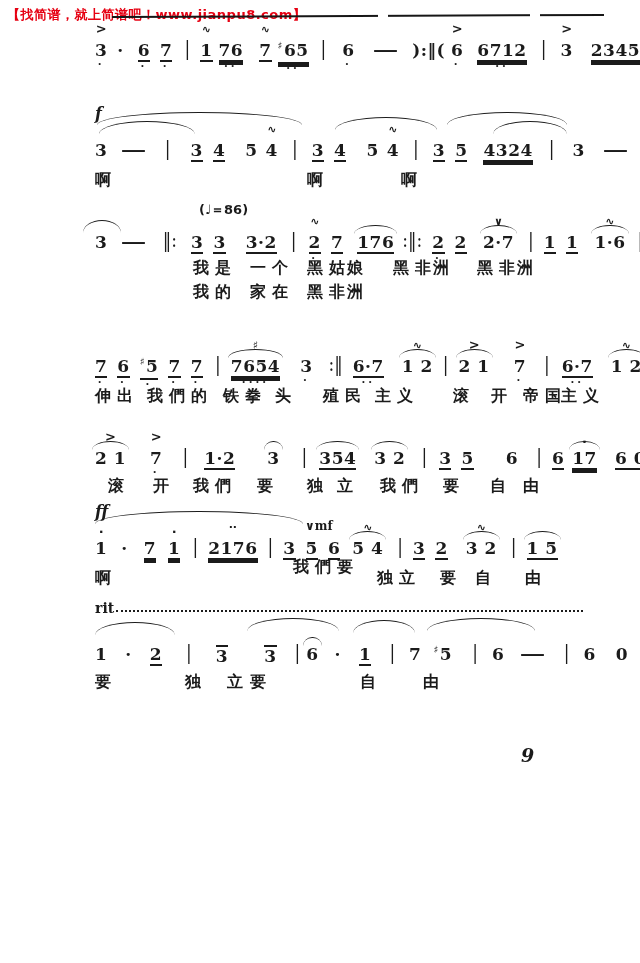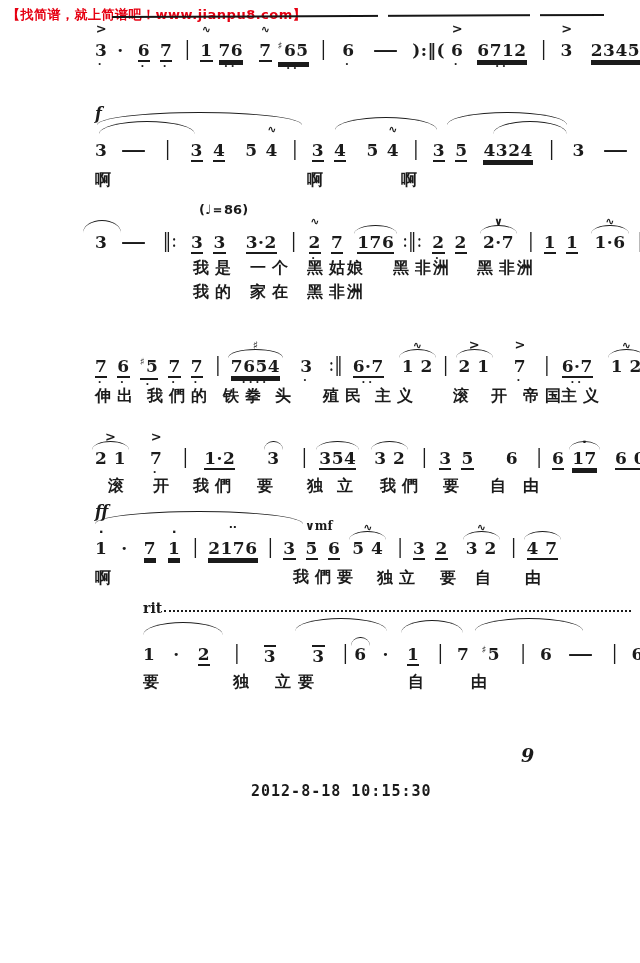--- a/index.html
+++ b/index.html
@@ -572,33 +572,33 @@
             <span class="tokarc"></span>
             <span class="num">3 2</span>
             <span class="below"></span>
           </span>
           <span class="tok bar" style="margin-left: 14px;">
             <span class="num">|</span>
             <span class="below"></span>
           </span>
           <span class="tok" style="margin-left: 10px;">
             <span class="tokarc"></span>
-            <span class="num u1">4 7</span>
+            <span class="num u1">1 5</span>
             <span class="below"></span>
           </span>
           <span class="arc" style="left: 0px; width: 208px; top: -13px;"></span>
         </div>
         <div class="lyric" style="left: 0px; top: 44px;">啊</div>
-        <div class="lyric" style="left: 198px; top: 43px;">我們要</div>
+        <div class="lyric" style="left: 198px; top: 33px;">我們要</div>
         <div class="lyric" style="left: 282px; top: 44px;">独立</div>
         <div class="lyric" style="left: 345px; top: 44px;">要</div>
         <div class="lyric" style="left: 380px; top: 44px;">自</div>
         <div class="lyric" style="left: 430px; top: 44px;">由</div>
       </div>
-      <div class="system" style="top: 630px; margin-left: 48px;">
+      <div class="system" style="top: 630px;">
         <div class="ritrow" style="top: -30px;">
           <span class="ritlabel">rit</span>
           <span class="ritdots"></span>
         </div>
         <div class="noterow">
           <span class="tok" style="margin-left: 0px;">
             <span class="num">1</span>
             <span class="below"></span>
           </span>
           <span class="tok" style="margin-left: 18px;">
@@ -681,14 +681,13 @@
         </div>
         <div class="lyric" style="left: 0px; top: 42px;">要</div>
         <div class="lyric" style="left: 90px; top: 42px;">独</div>
         <div class="lyric" style="left: 132px; top: 42px;">立</div>
         <div class="lyric" style="left: 155px; top: 42px;">要</div>
         <div class="lyric" style="left: 265px; top: 42px;">自</div>
         <div class="lyric" style="left: 328px; top: 42px;">由</div>
       </div>
     </div>
   <div class="pageno">9</div>
-  <div class="timestamp">2012-8-18 10:15:30</div>
 </div>
 
 </body></html>

